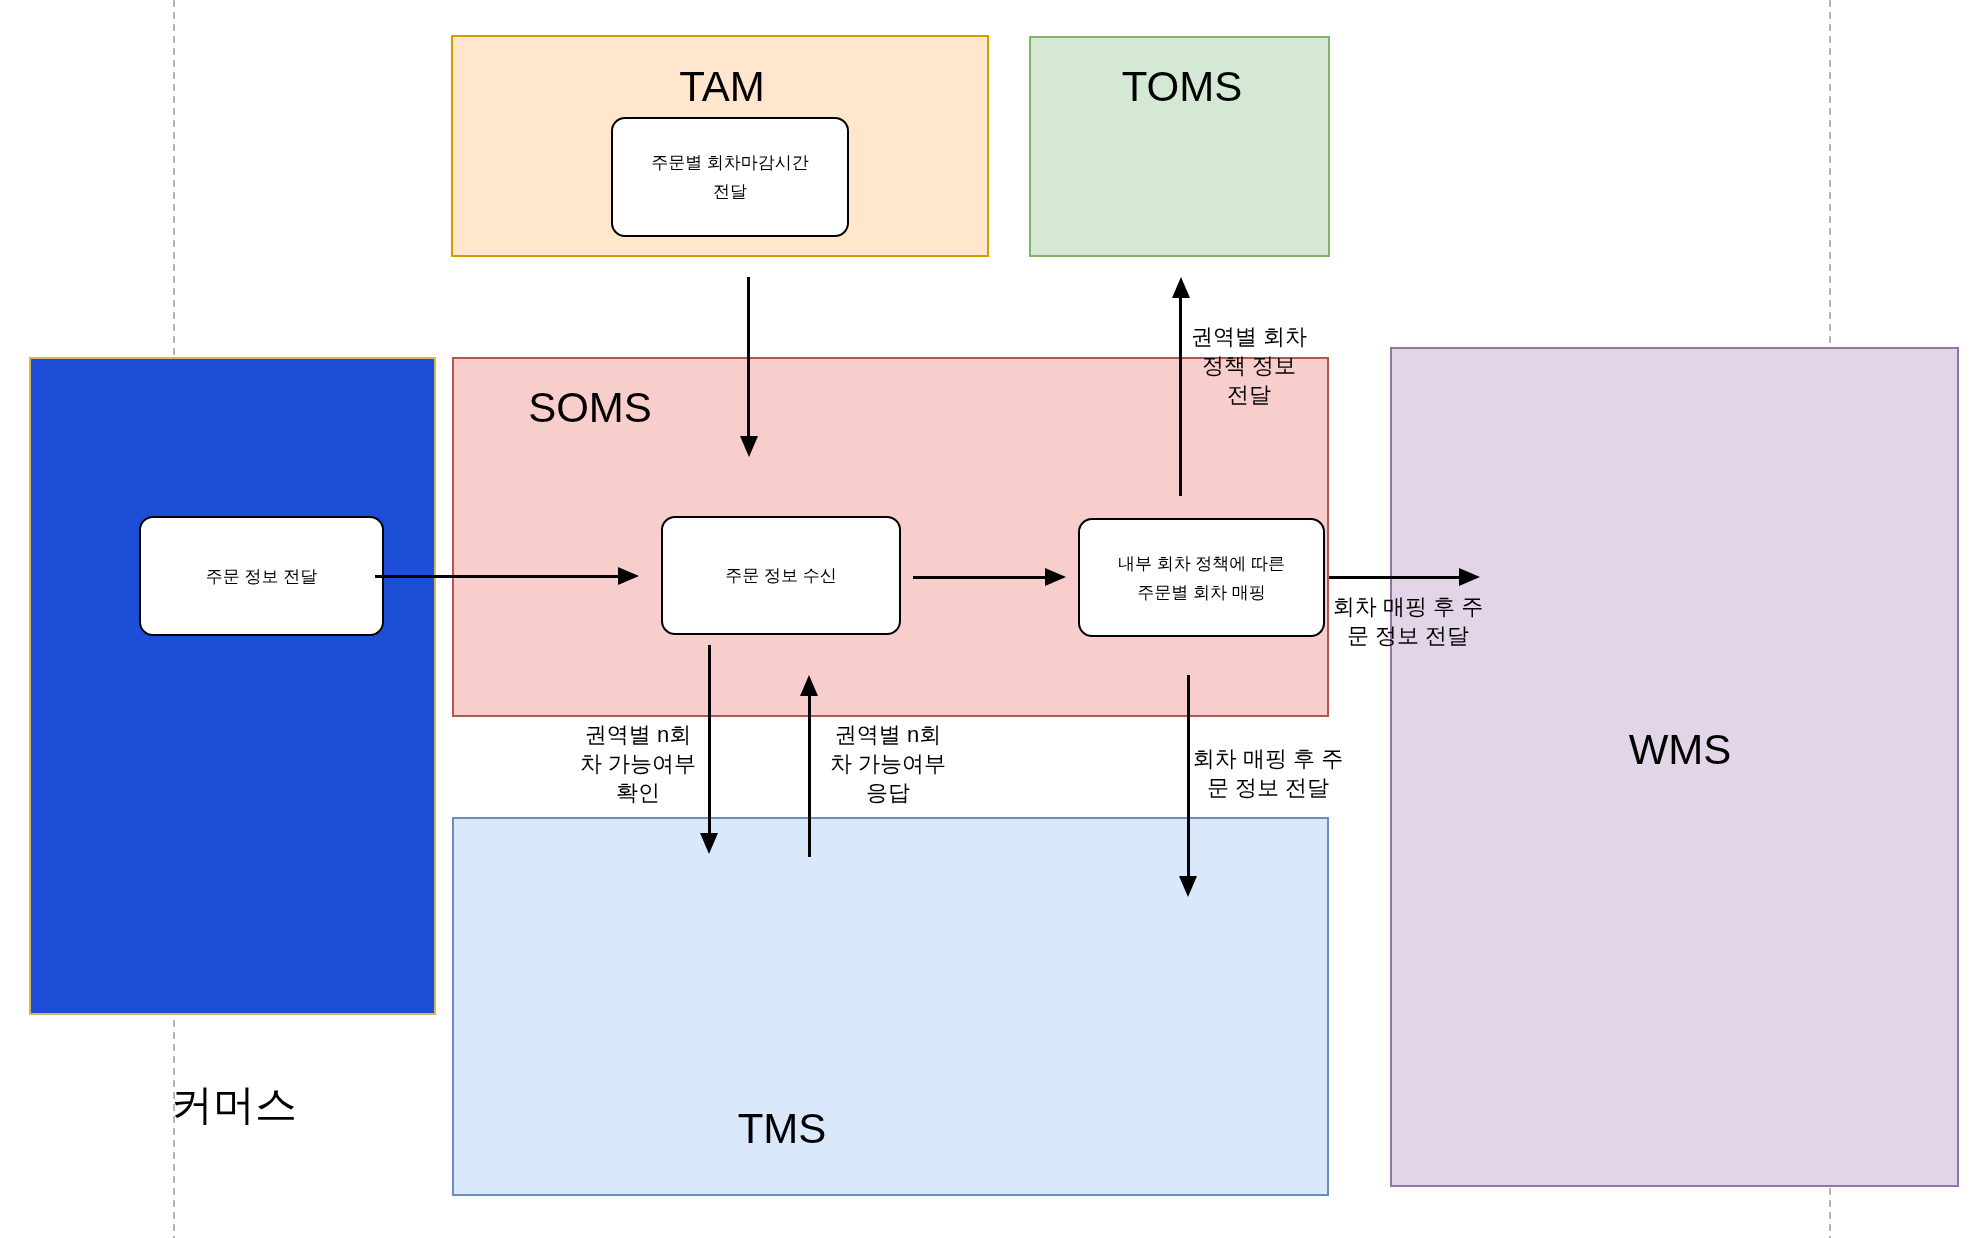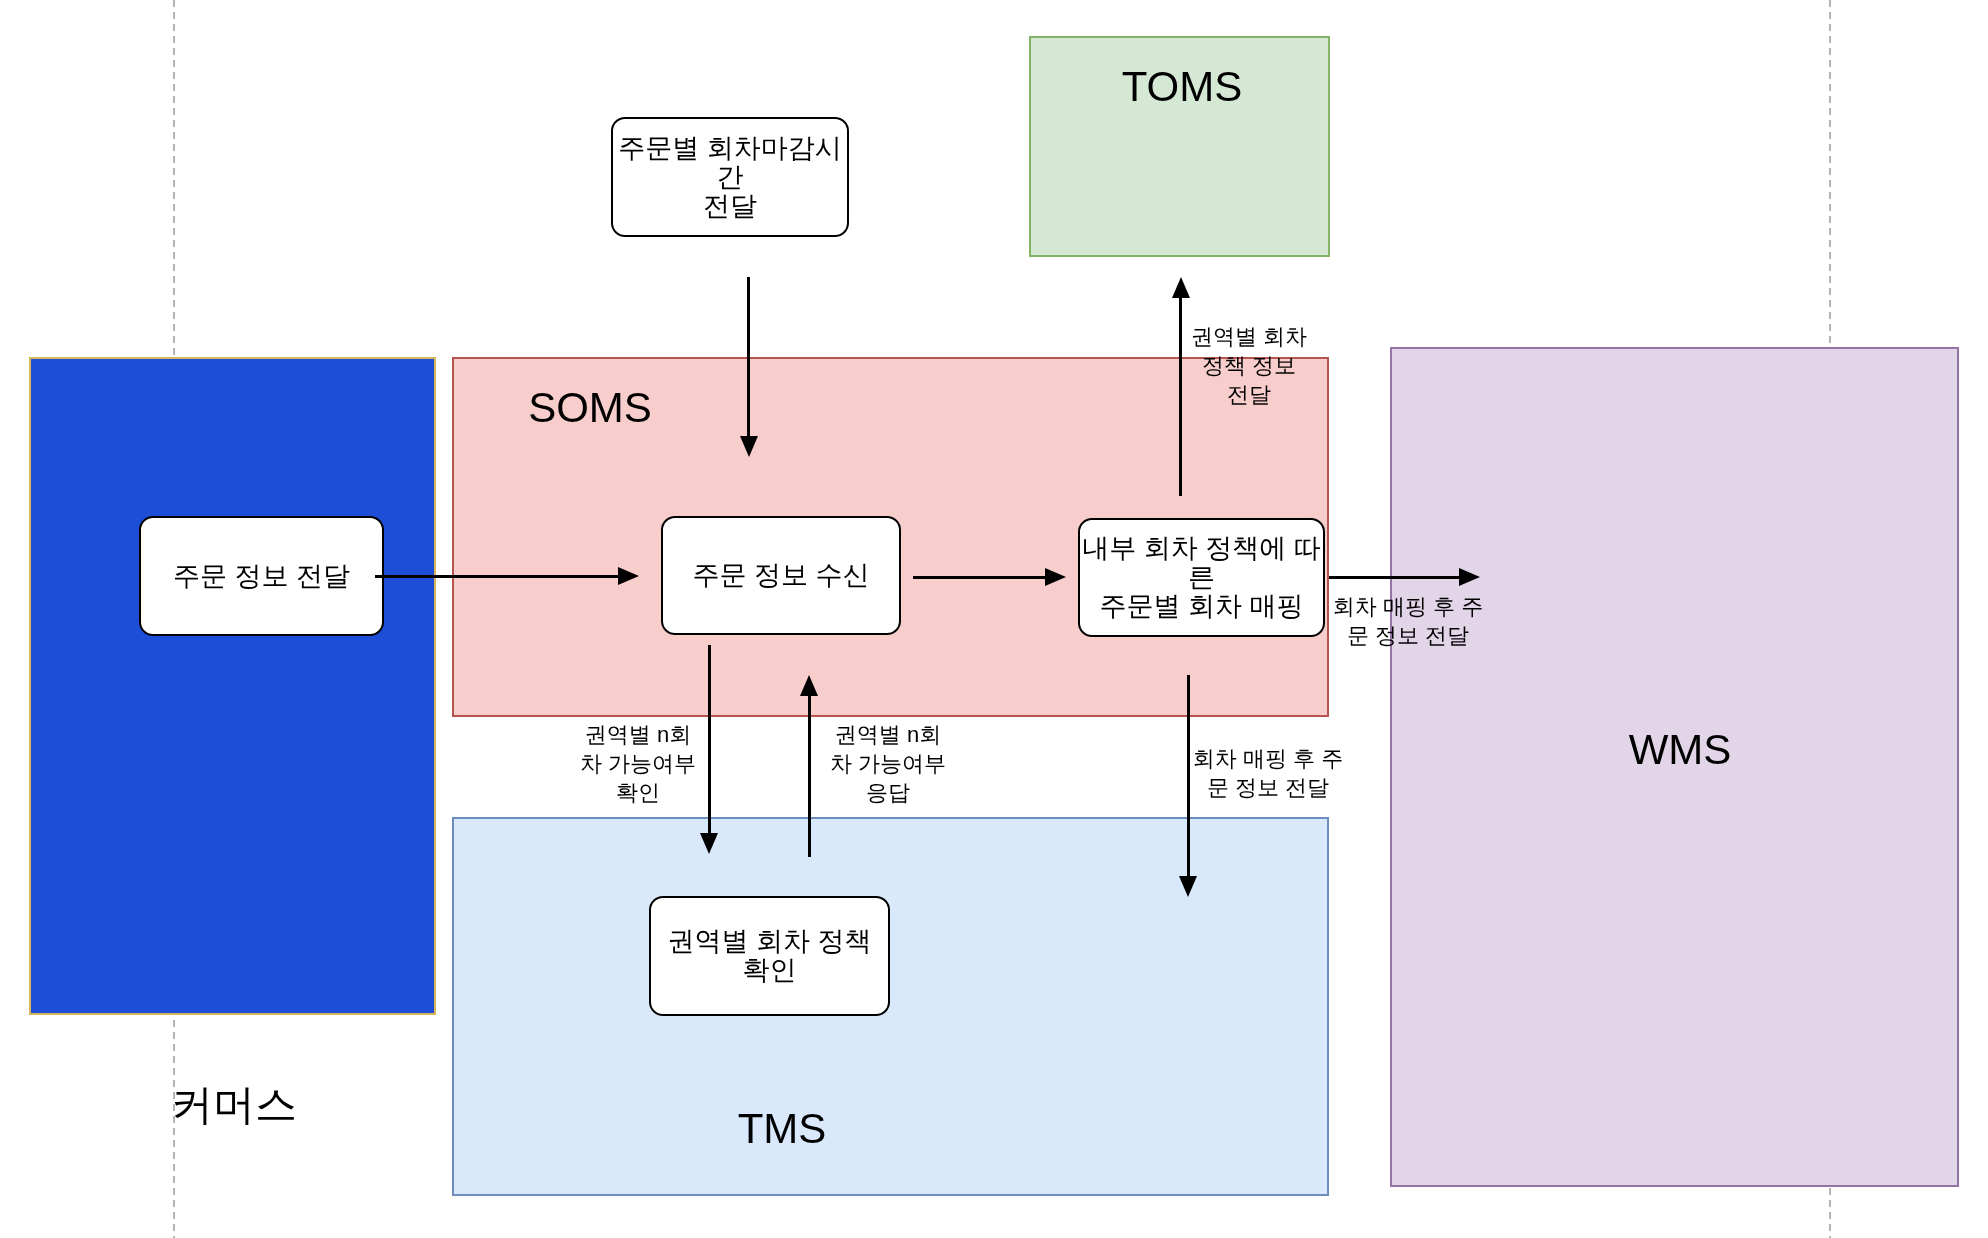--- a/index.html
+++ b/index.html
@@ -39,21 +39,21 @@
   .node {
     position: absolute;
     background: #ffffff;
     border: 2.5px solid #000;
     border-radius: 14px;
     box-sizing: border-box;
     display: flex;
     align-items: center;
     justify-content: center;
     text-align: center;
-    font-size: 27px;
+    font-size: 17px;
     line-height: 29px;
     white-space: pre-line;
   }
   .node-tam-deadline   { left: 611px;  top: 117px; width: 238px; height: 120px; }
   .node-commerce-send  { left: 91px;   top: 516px; width: 245px; height: 120px; margin-left: 48px; }
   .node-soms-receive   { left: 661px;  top: 516px; width: 240px; height: 119px; }
   .node-soms-mapping   { left: 1078px; top: 518px; width: 247px; height: 119px; }
   .node-tms-check      { left: 649px;  top: 896px; width: 241px; height: 120px; }
   .aline { position: absolute; background: #000; }
   .ahead { position: absolute; width: 0; height: 0; }
@@ -70,20 +70,23 @@
   }
 </style>
 </head>
 <body>
 
 <div class="canvas">
 
   <div class="dash-line" style="left:173px;"></div>
   <div class="dash-line" style="left:1829px;"></div>
 
+  <div class="sys sys-tam">
+    <div class="sys-label" style="left:269px; top:50px;">TAM</div>
+  </div>
 
   <div class="sys sys-toms">
     <div class="sys-label" style="left:151px; top:49px;">TOMS</div>
   </div>
 
   <div class="sys sys-commerce">
     <div class="sys-label" style="left:203px; top:746px;">커머스</div>
   </div>
 
   <div class="sys sys-soms">
@@ -97,21 +100,20 @@
   <div class="sys sys-wms">
     <div class="sys-label" style="left:288px; top:401px;">WMS</div>
   </div>
 
   <div class="node node-tam-deadline">주문별 회차마감시간
 전달</div>
   <div class="node node-commerce-send">주문 정보 전달</div>
   <div class="node node-soms-receive">주문 정보 수신</div>
   <div class="node node-soms-mapping">내부 회차 정책에 따른
 주문별 회차 매핑</div>
-  <div class="node node-tms-check">권역별 회차 정책 확인</div>
 
   <div>
     <div class="aline" style="left:747px; top:277px; width:3px; height:162px;"></div>
     <div class="ahead down" style="left:740px; top:436px;"></div>
   </div>
 
   <div>
     <div class="aline" style="left:375px; top:575px; width:245px; height:3px;"></div>
     <div class="ahead right" style="left:618px; top:567px;"></div>
   </div>

